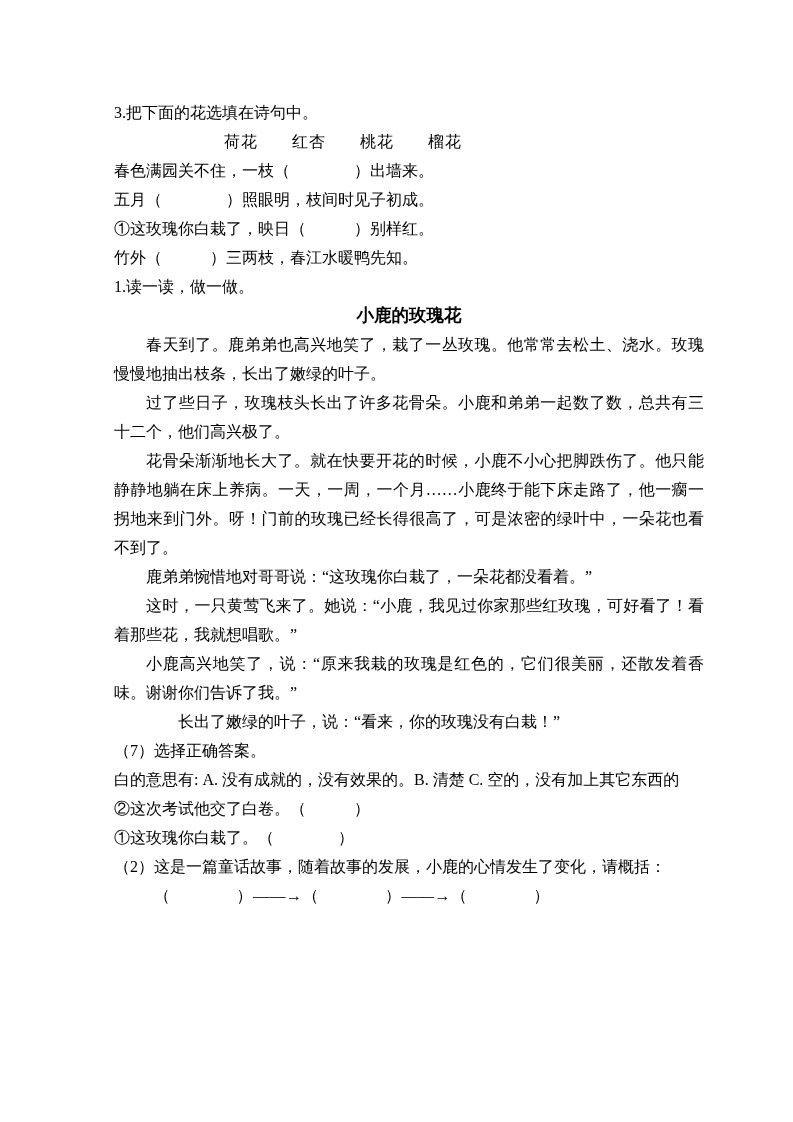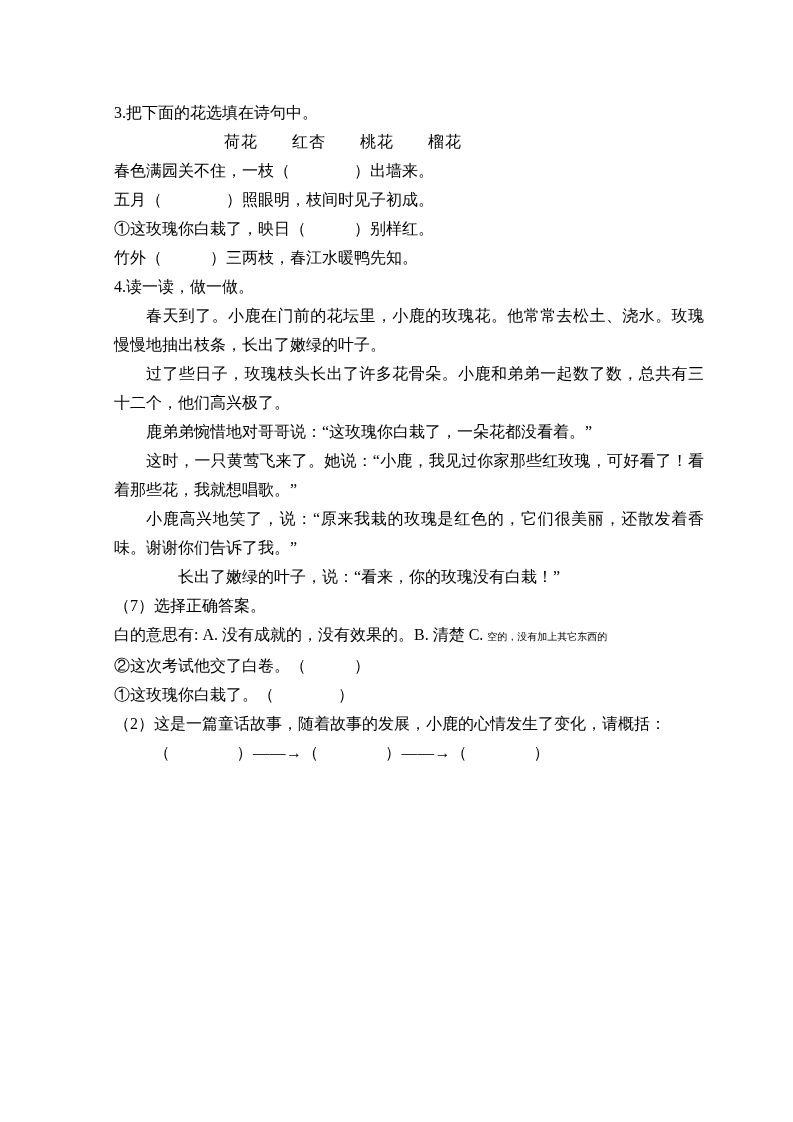--- a/index.html
+++ b/index.html
@@ -23,39 +23,41 @@
     font-weight: bold;
     font-size: 17.5px;
     white-space: pre-wrap;
   }
   .para {
     text-indent: 2em;
     text-align: justify;
     white-space: pre-wrap;
   }
   .para.indent-deep { text-indent: 4em; }
-  .meaning-small { font-size: 10px; }
+  .meaning-small { font-size: 16px; }
   .answer-line { margin-left: 40px; letter-spacing: 0.5px; }
 </style>
 </head>
 <body>
 
 <div class="page">
 
   <div class="line">3.把下面的花选填在诗句中。</div>
   <div class="line word-bank">荷花　　红杏　　桃花　　榴花</div>
   <div class="line">春色满园关不住，一枝（　　　　）出墙来。</div>
   <div class="line">五月（　　　　）照眼明，枝间时见子初成。</div>
   <div class="line">①这玫瑰你白栽了，映日（　　　）别样红。</div>
   <div class="line">竹外（　　　）三两枝，春江水暖鸭先知。</div>
 
-  <div class="line">4.读一读，做一做。</div>
+  <div class="line">1.读一读，做一做。</div>
+  <div class="story-title">小鹿的玫瑰花</div>
 
-  <p class="para">春天到了。小鹿在门前的花坛里，小鹿的玫瑰花。他常常去松土、浇水。玫瑰慢慢地抽出枝条，长出了嫩绿的叶子。</p>
+  <p class="para">春天到了。鹿弟弟也高兴地笑了，栽了一丛玫瑰。他常常去松土、浇水。玫瑰慢慢地抽出枝条，长出了嫩绿的叶子。</p>
   <p class="para">过了些日子，玫瑰枝头长出了许多花骨朵。小鹿和弟弟一起数了数，总共有三十二个，他们高兴极了。</p>
+  <p class="para">花骨朵渐渐地长大了。就在快要开花的时候，小鹿不小心把脚跌伤了。他只能静静地躺在床上养病。一天，一周，一个月……小鹿终于能下床走路了，他一瘸一拐地来到门外。呀！门前的玫瑰已经长得很高了，可是浓密的绿叶中，一朵花也看不到了。</p>
   <p class="para">鹿弟弟惋惜地对哥哥说：“这玫瑰你白栽了，一朵花都没看着。”</p>
   <p class="para">这时，一只黄莺飞来了。她说：“小鹿，我见过你家那些红玫瑰，可好看了！看着那些花，我就想唱歌。”</p>
   <p class="para">小鹿高兴地笑了，说：“原来我栽的玫瑰是红色的，它们很美丽，还散发着香味。谢谢你们告诉了我。”</p>
   <p class="para indent-deep">长出了嫩绿的叶子，说：“看来，你的玫瑰没有白栽！”</p>
 
   <div class="line">（7）选择正确答案。</div>
   <div class="line"><span>白的意思有: A. 没有成就的，没有效果的。B. 清楚 C. </span><span class="meaning-small">空的，没有加上其它东西的</span></div>
   <div class="line">②这次考试他交了白卷。（　　　）</div>
   <div class="line">①这玫瑰你白栽了。（　　　　）</div>
 

